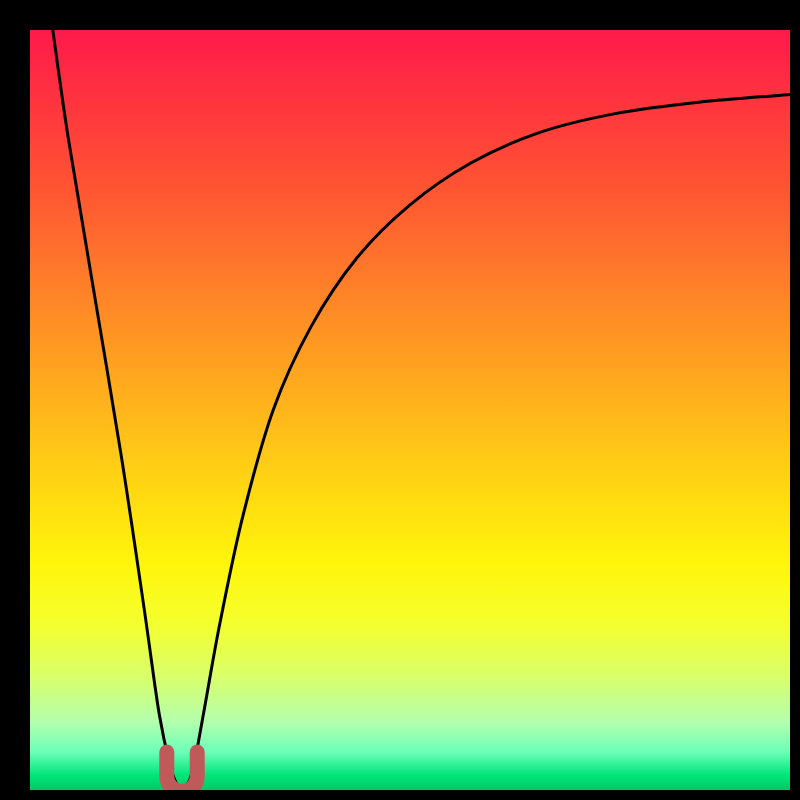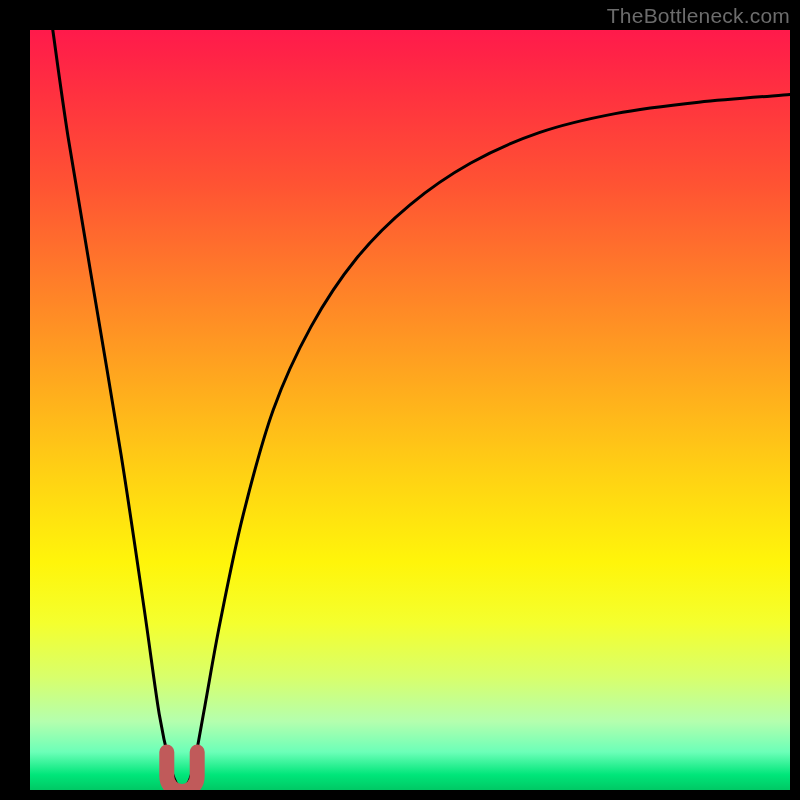--- a/index.html
+++ b/index.html
@@ -63,14 +63,13 @@
         <path d="M 22.8 0 C 25.333333333333336 17.73333333333333, 31.666666666666668 65.86666666666665, 38 106.39999999999998 C 44.333333333333336 146.9333333333333, 51.93333333333334 189.99999999999991, 60.800000000000004 243.19999999999993 C 69.66666666666667 296.3999999999999, 82.33333333333334 369.8666666666667, 91.2 425.6 C 100.06666666666666 481.33333333333337, 107.66666666666666 534.5333333333333, 114 577.6 C 120.33333333333334 620.6666666666667, 124.76666666666668 657.4, 129.20000000000002 684 C 133.63333333333335 710.6, 137.43333333333334 725.1666666666667, 140.6 737.2 C 143.76666666666665 749.2333333333333, 145.66666666666669 753.0333333333334, 148.20000000000002 756.2 C 150.73333333333335 759.3666666666667, 153.26666666666665 759.3666666666667, 155.79999999999998 756.2 C 158.33333333333331 753.0333333333334, 160.23333333333335 750.5, 163.4 737.2 C 166.56666666666666 723.9000000000001, 170.36666666666667 700.4666666666667, 174.8 676.4 C 179.23333333333335 652.3333333333333, 183.66666666666666 624.4666666666666, 190 592.8 C 196.33333333333334 561.1333333333333, 203.93333333333334 521.8666666666667, 212.8 486.40000000000003 C 221.66666666666669 450.9333333333334, 231.8 411.6666666666667, 243.20000000000002 380 C 254.60000000000002 348.3333333333333, 267.26666666666665 321.73333333333335, 281.2 296.40000000000003 C 295.1333333333333 271.0666666666667, 310.33333333333337 248.26666666666668, 326.8 228 C 343.26666666666665 207.73333333333332, 361 190.6333333333333, 380 174.79999999999995 C 399 158.9666666666666, 419.2666666666666 145.03333333333333, 440.79999999999995 133 C 462.3333333333333 120.96666666666668, 485.1333333333334 110.83333333333336, 509.20000000000005 102.60000000000002 C 533.2666666666668 94.36666666666669, 558.6 88.6666666666667, 585.2 83.60000000000002 C 611.8000000000001 78.53333333333335, 639.6666666666666 75.3666666666666, 668.8 72.19999999999993 C 697.9333333333333 69.03333333333326, 744.8 65.86666666666667, 760 64.60000000000002" fill="none" stroke="#000000" stroke-width="3" stroke-linecap="round"></path>
         <path d="
       M 136.8 722
       L 136.8 746.32
       A 13.680000000000001 13.680000000000001 0 0 0 167.2 746.32
       L 167.2 722
     " fill="none" stroke="#c05a5a" stroke-width="15" stroke-linecap="round" stroke-linejoin="round"></path>
       </svg>
   </div>
 
-  <div class="watermark">TheBottleneck.com</div>
 </div>
 
 </body></html>

